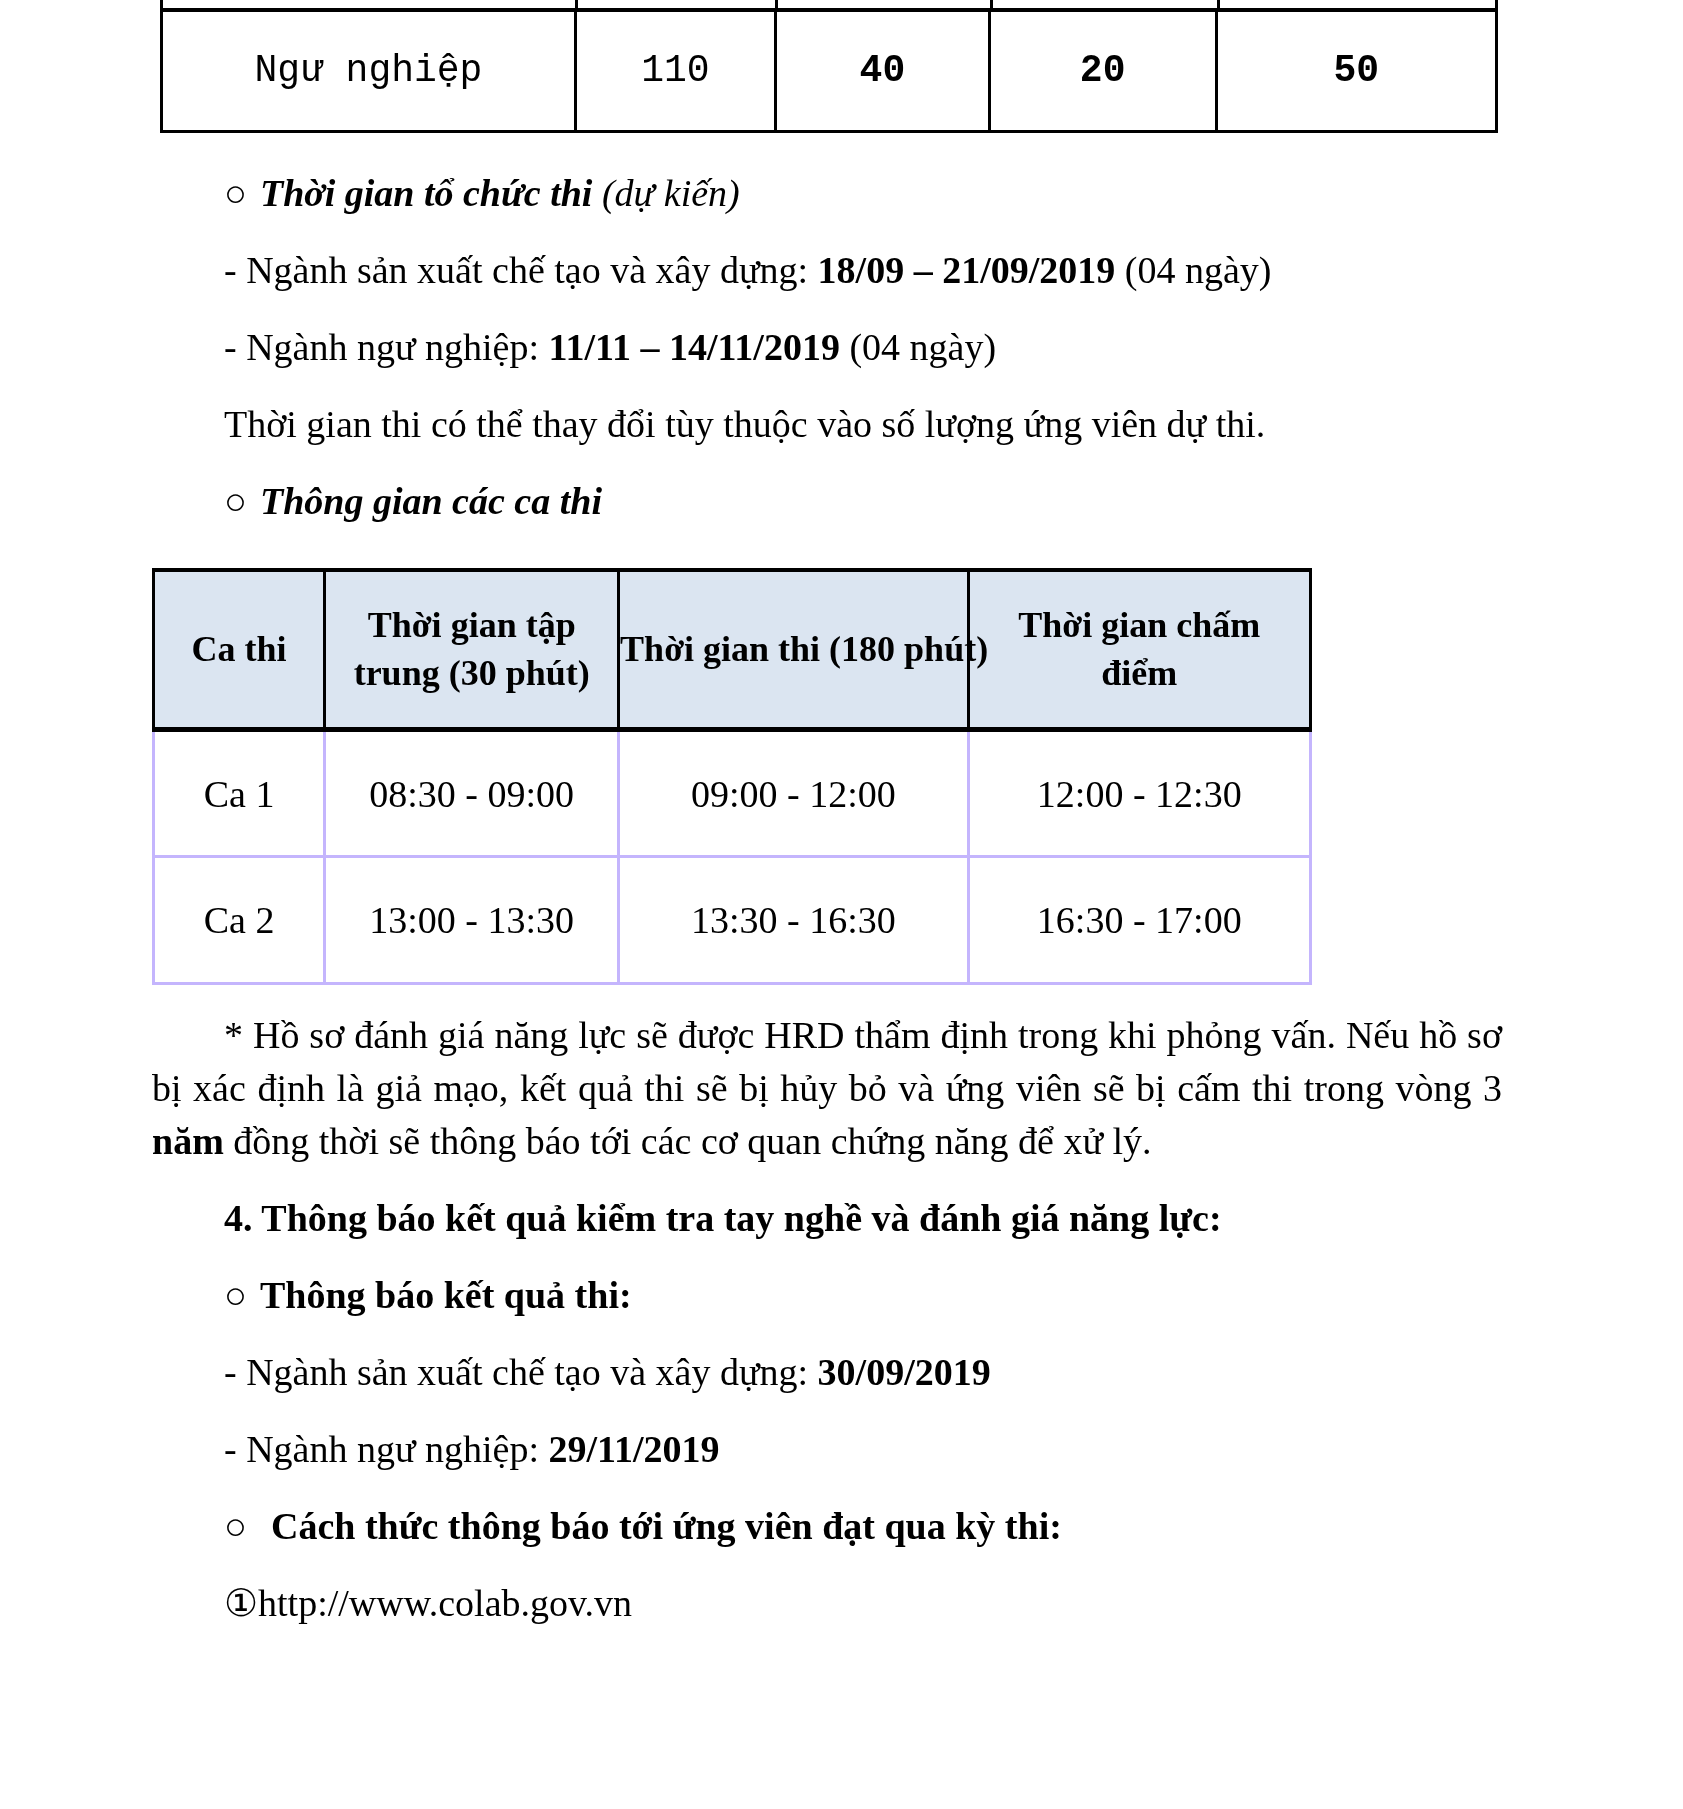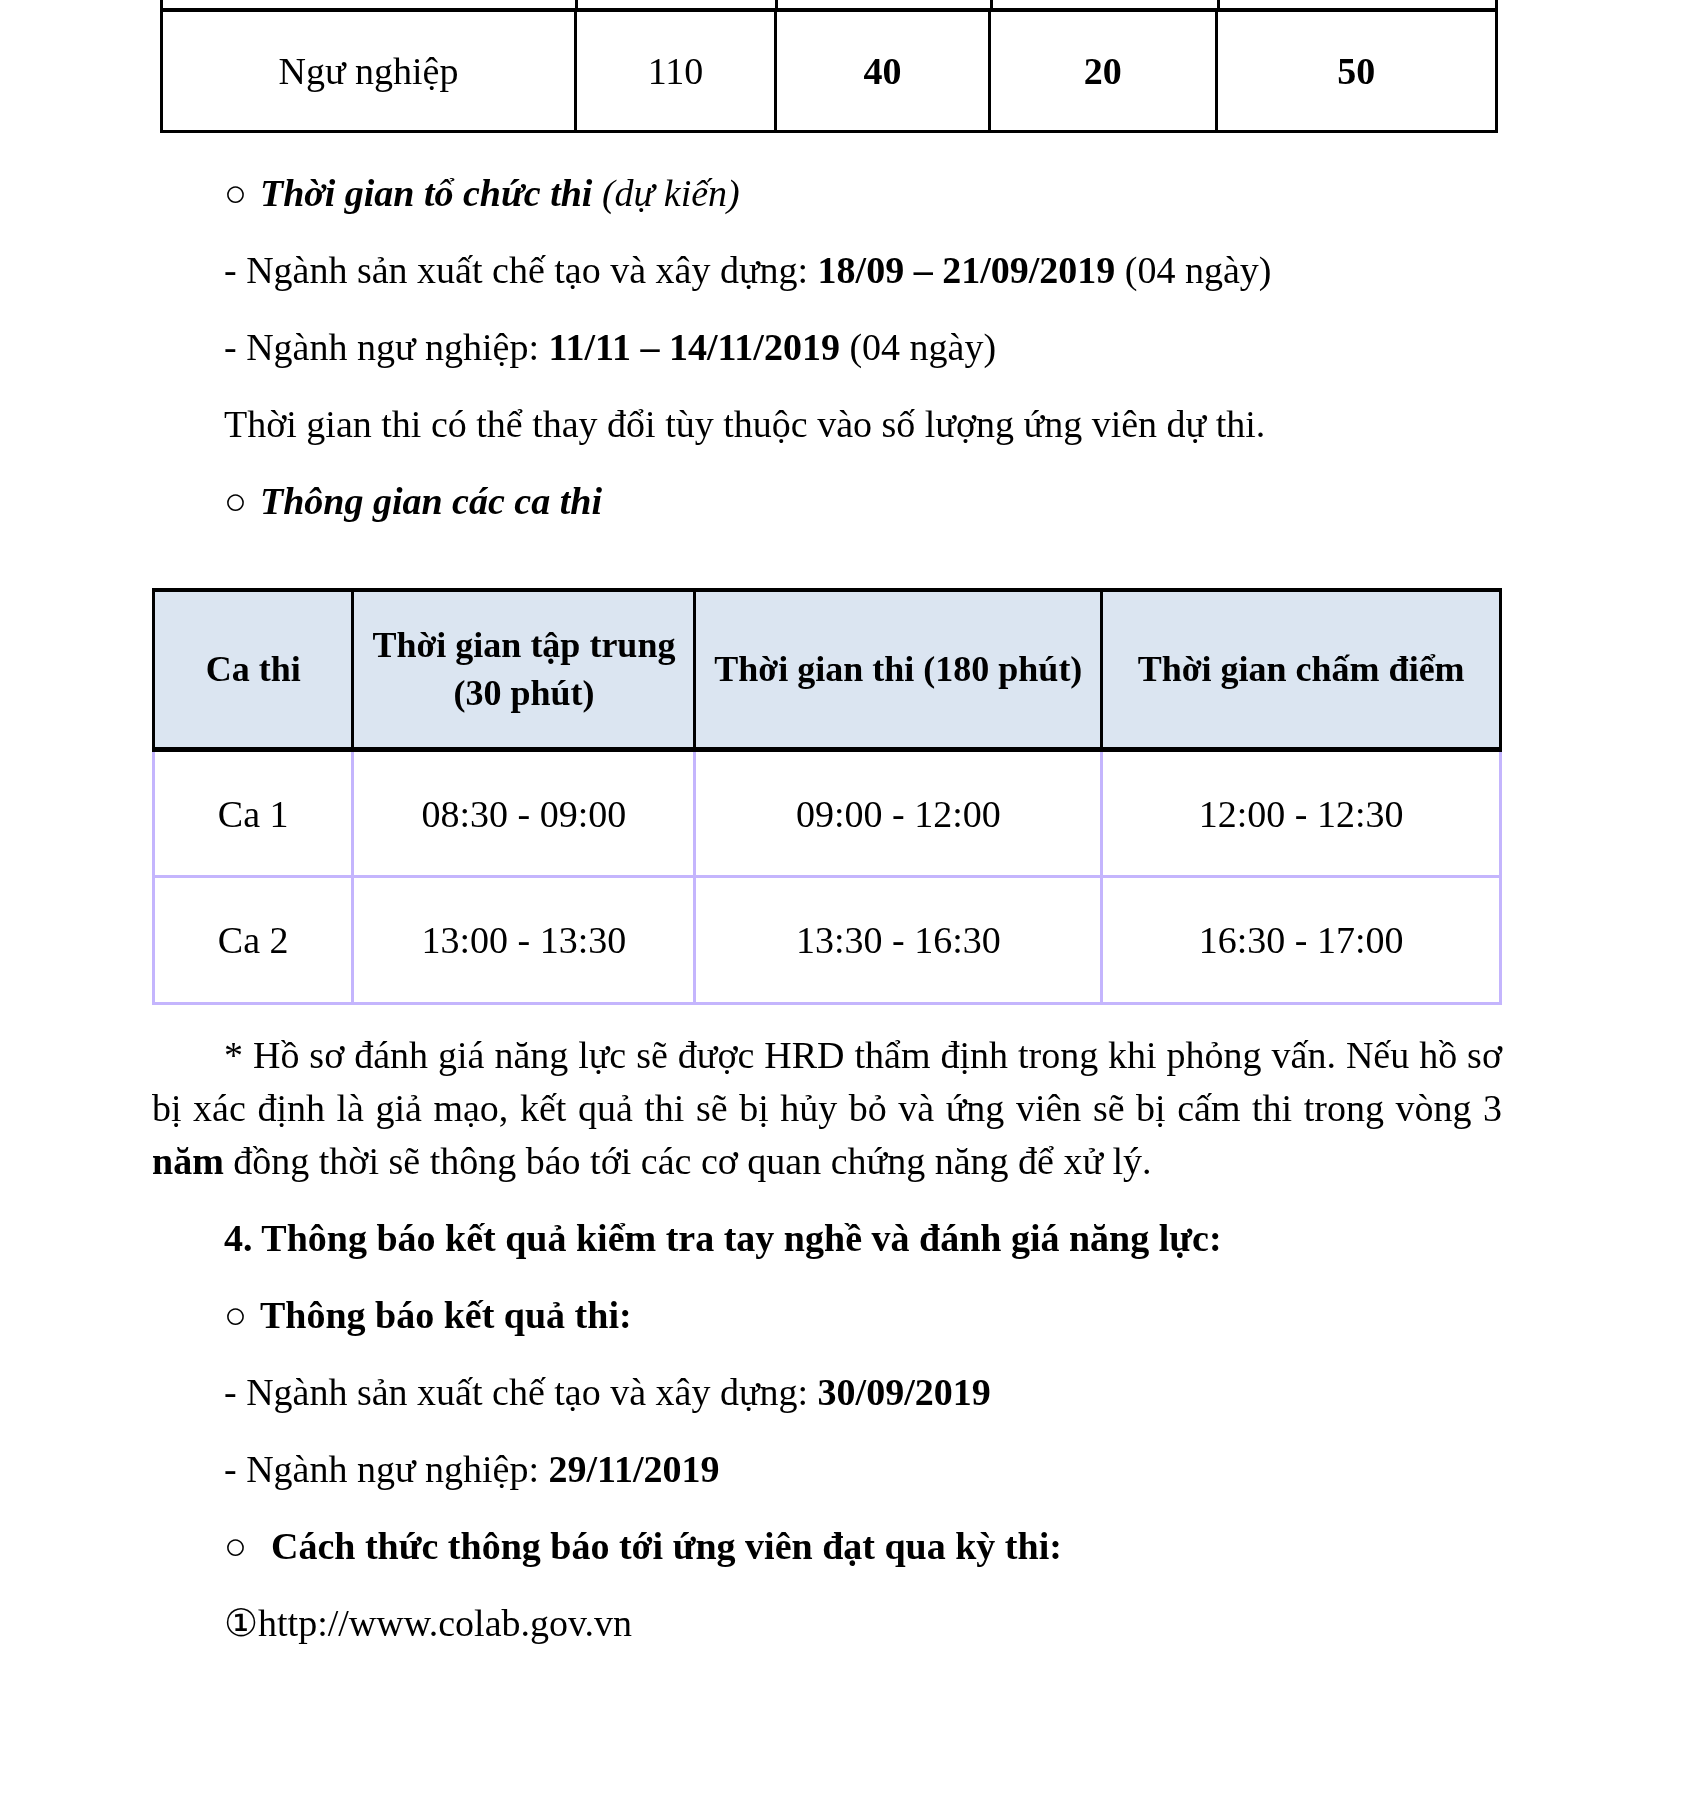--- a/index.html
+++ b/index.html
@@ -18,39 +18,40 @@
   .quota-wrap { position: relative; margin: 8px 0 0 8px; width: 1338px; }
   .stub { position: absolute; top: -8px; width: 3px; height: 9px; background: #000; }
   table.quota { width: 100%; border-collapse: collapse; table-layout: fixed; }
   table.quota td {
     border: 3px solid #000;
     border-top-width: 4px;
     height: 121px;
     text-align: center;
     vertical-align: middle;
     padding: 0;
+    font-family: Liberation Mono, monospace;
   }
   .b { font-weight: bold; }
 
   
   p { margin: 24px 0; line-height: 53px; }
   .indent { text-indent: 72px; }
   .just { text-align: justify; }
   .bi { font-weight: bold; font-style: italic; }
   .it { font-style: italic; }
   .bullet { margin-right: 13px; }
   .bullet-wide { margin-right: 24px; }
   .mt-lg { margin-top: 34px; }
 
   
   table.shift {
-    width: 1350px;
+    width: 1160px;
     border-collapse: collapse;
     table-layout: fixed;
-    margin-top: 60px;
+    margin-top: 40px;
     padding-left: 44px;
   }
   table.shift th {
     background: #dbe5f1;
     border: 3px solid #000;
     border-top-width: 4px;
     border-bottom-width: 5px;
     height: 160px;
     font-weight: bold;
     font-size: 36px;

